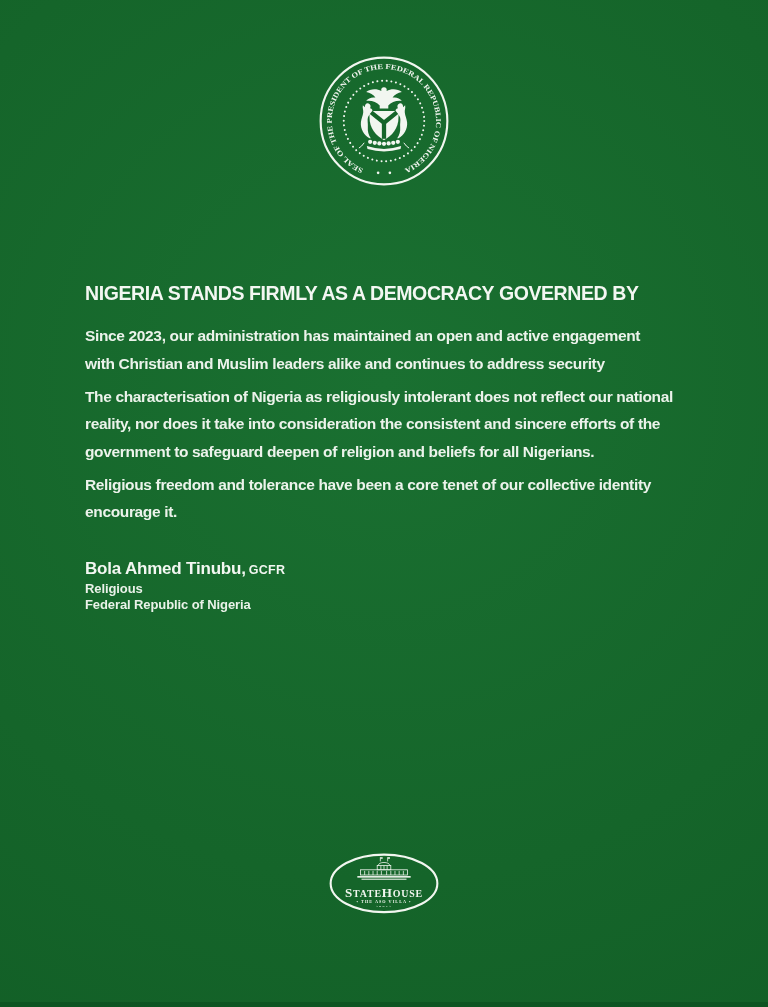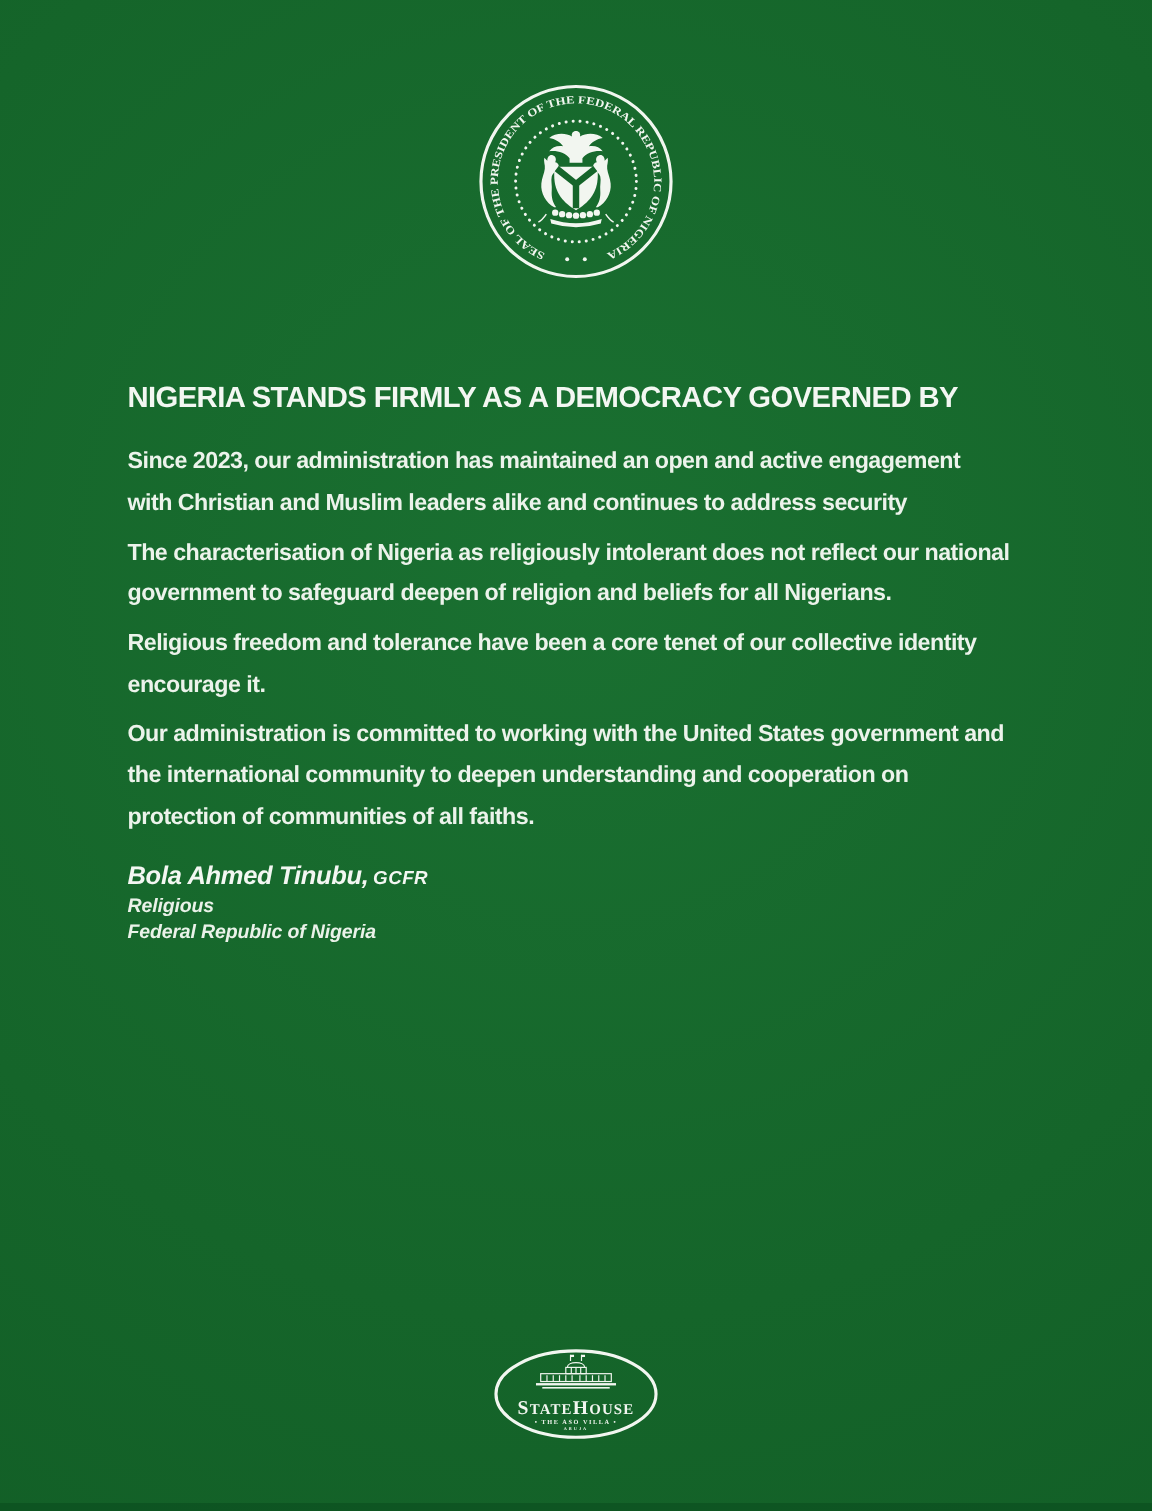--- a/index.html
+++ b/index.html
@@ -21,39 +21,39 @@
     width:132px;height:132px;
   }
   .seal svg{display:block;width:100%;height:100%;}
   .seal-ring-text{
     font-family:"Liberation Serif", serif;
     font-weight:bold;
     font-size:11px;
     fill:#f2f6f0;
   }
   .content{
-    position:absolute;left:85px;top:252px;width:620px;
+    position:absolute;left:85px;top:280px;width:620px;
   }
   .headline{
     margin:0 0 15px 0;
     font-size:19.5px;line-height:27px;font-weight:700;
     letter-spacing:-0.4px;color:#f3f7f2;
   }
   .content p{
     margin:0 0 5.5px 0;
     font-size:15.5px;line-height:27.5px;font-weight:700;
     letter-spacing:-0.35px;color:#ecf3eb;
   }
   .line{display:block;white-space:nowrap;}
-  .sig{margin-top:15px;font-style:italic;}
+  .sig{margin-top:32px;}
   .sig-name-line{font-size:17px;line-height:21px;font-weight:700;letter-spacing:-0.2px;color:#f3f7f2;}
   .sig-honorific{font-size:12.5px;letter-spacing:0.3px;margin-left:3px;}
   .sig-title,.sig-org{font-size:13px;line-height:16.5px;font-weight:700;letter-spacing:-0.1px;color:#eaf2e9;}
   .footer-logo{
-    position:absolute;top:898px;left:50%;transform:translateX(-50%);
+    position:absolute;top:852px;left:50%;transform:translateX(-50%);
     width:113px;
   }
   .footer-logo svg{display:block;width:100%;height:auto;}
   .logo-serif{font-family:"Liberation Serif", serif;font-weight:bold;fill:#f2f6f0;}
 </style>
 </head>
 <body>
 
 <div class="poster">
 
@@ -101,34 +101,30 @@
       <span class="line">NIGERIA STANDS FIRMLY AS A DEMOCRACY GOVERNED BY</span>
     </h1>
 
     <p>
       <span class="line">Since 2023, our administration has maintained an open and active engagement</span>
       <span class="line">with Christian and Muslim leaders alike and continues to address security</span>
     </p>
 
     <p>
       <span class="line">The characterisation of Nigeria as religiously intolerant does not reflect our national</span>
+      <span class="line">reality, nor does it take into consideration the consistent and sincere efforts of the</span>
       <span class="line">government to safeguard deepen of religion and beliefs for all Nigerians.</span>
     </p>
 
     <p>
       <span class="line">Religious freedom and tolerance have been a core tenet of our collective identity</span>
       <span class="line">encourage it.</span>
     </p>
 
 
-    <p>
-      <span class="line">Our administration is committed to working with the United States government and</span>
-      <span class="line">the international community to deepen understanding and cooperation on</span>
-      <span class="line">protection of communities of all faiths.</span>
-    </p>
 
     <div class="sig">
       <div class="sig-name-line">
         <span class="sig-name">Bola Ahmed Tinubu,</span><span class="sig-honorific">GCFR</span>
       </div>
       <div class="sig-title">Religious</div>
       <div class="sig-org">Federal Republic of Nigeria</div>
     </div>
   </main>
 

